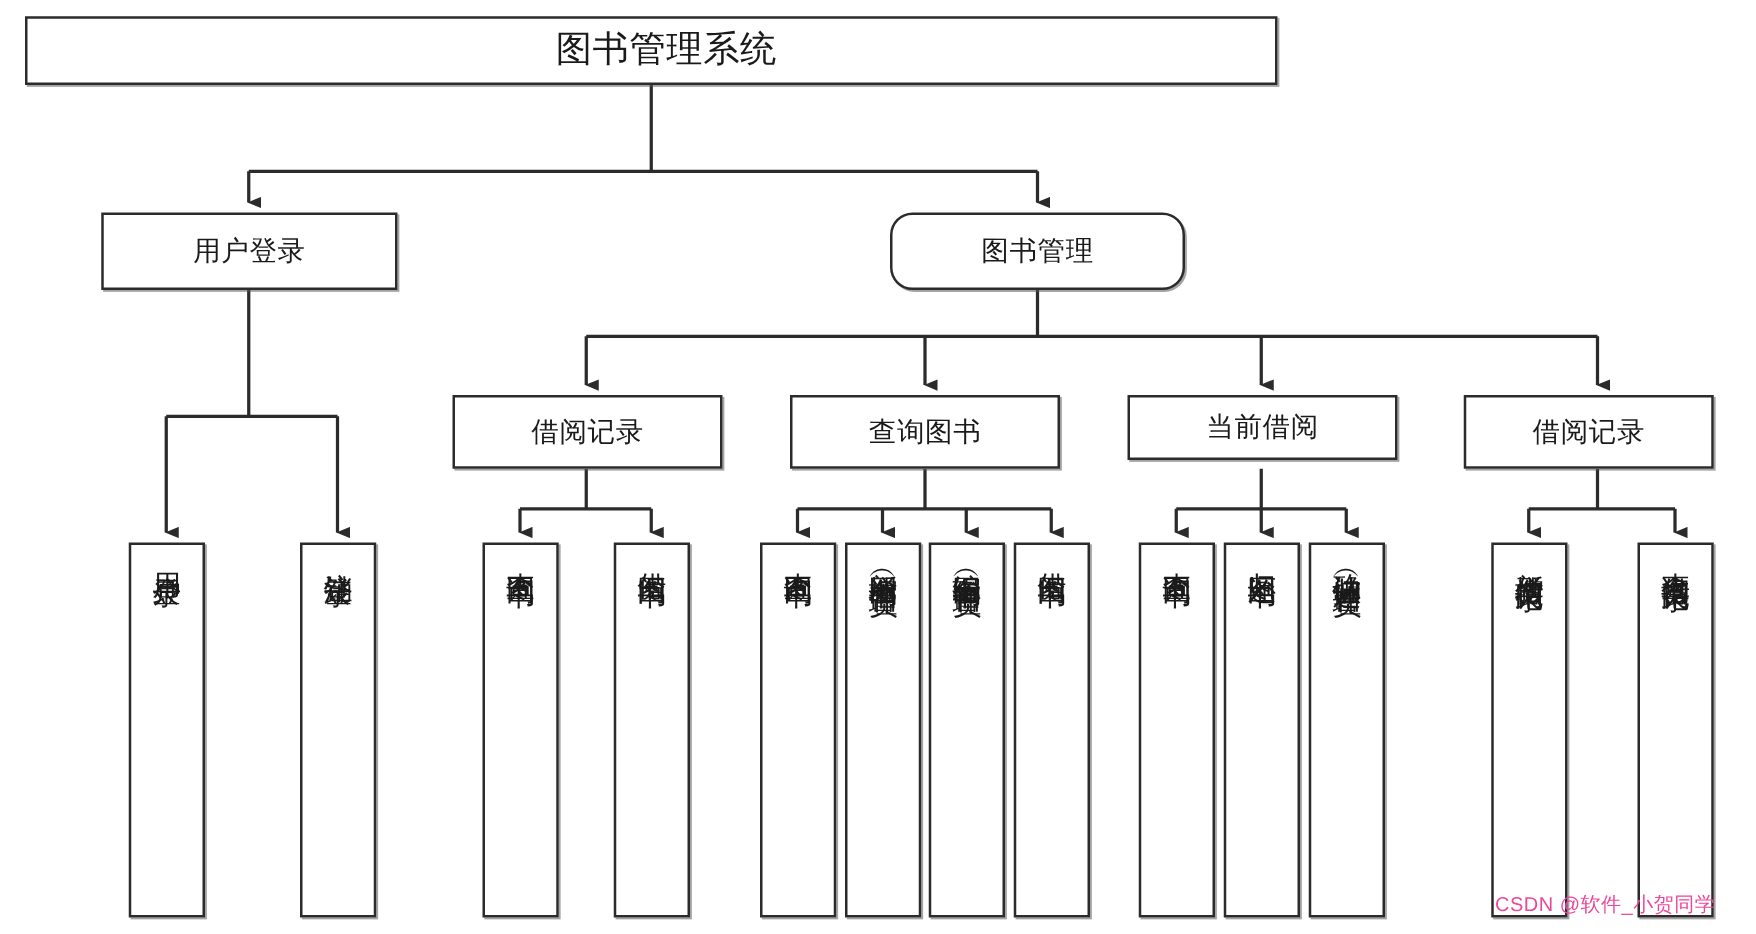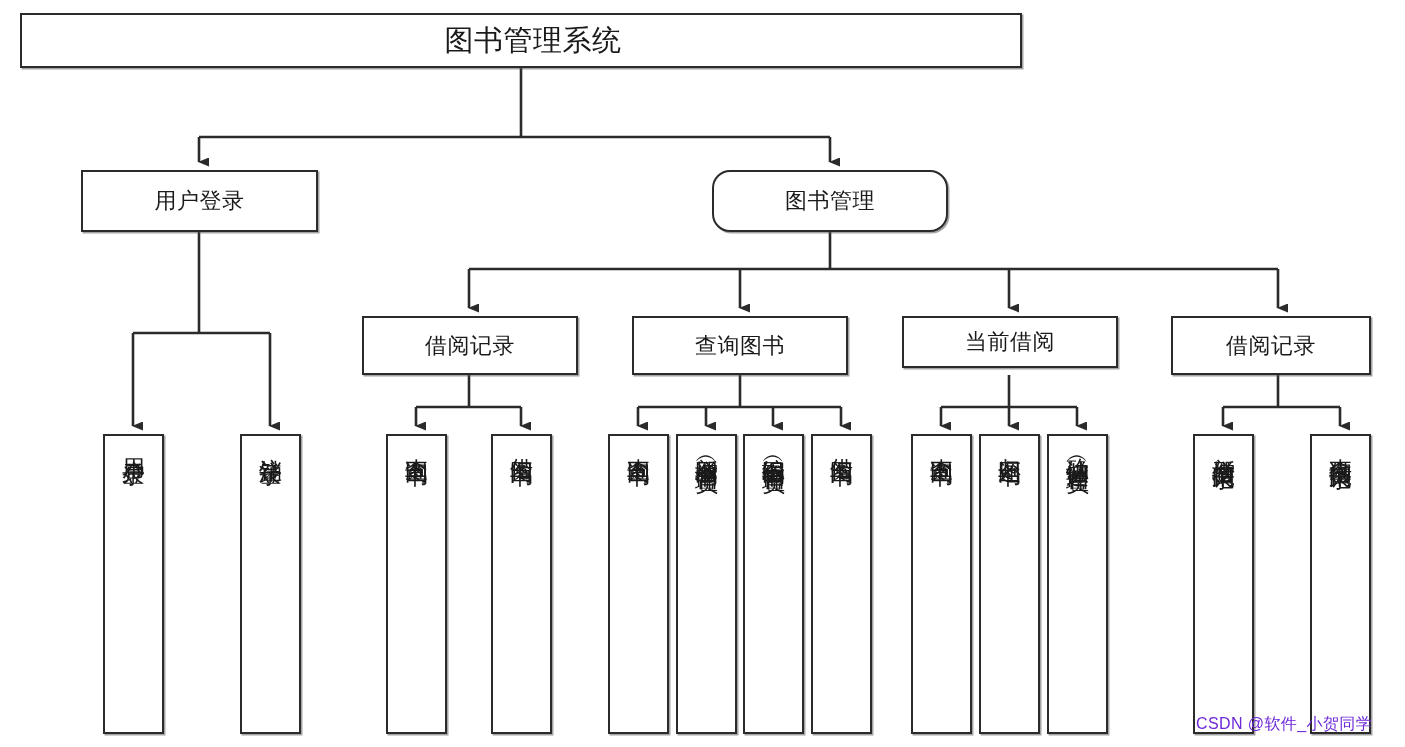--- a/index.html
+++ b/index.html
@@ -66,21 +66,21 @@
     max-height: 286px;
   }
   .node.leaf.tall-text .node-label {
     max-height: 292px;
   }
   #watermark {
     position: absolute;
     left: 1196px;
     top: 714px;
     font-size: 16px;
-    color: #6d28d9;
+    color: #ec4899;
     white-space: nowrap;
     z-index: 5;
     letter-spacing: 0.4px;
   }
 </style>
 </head>
 <body>
 
 <div id="diagram-root">
 

